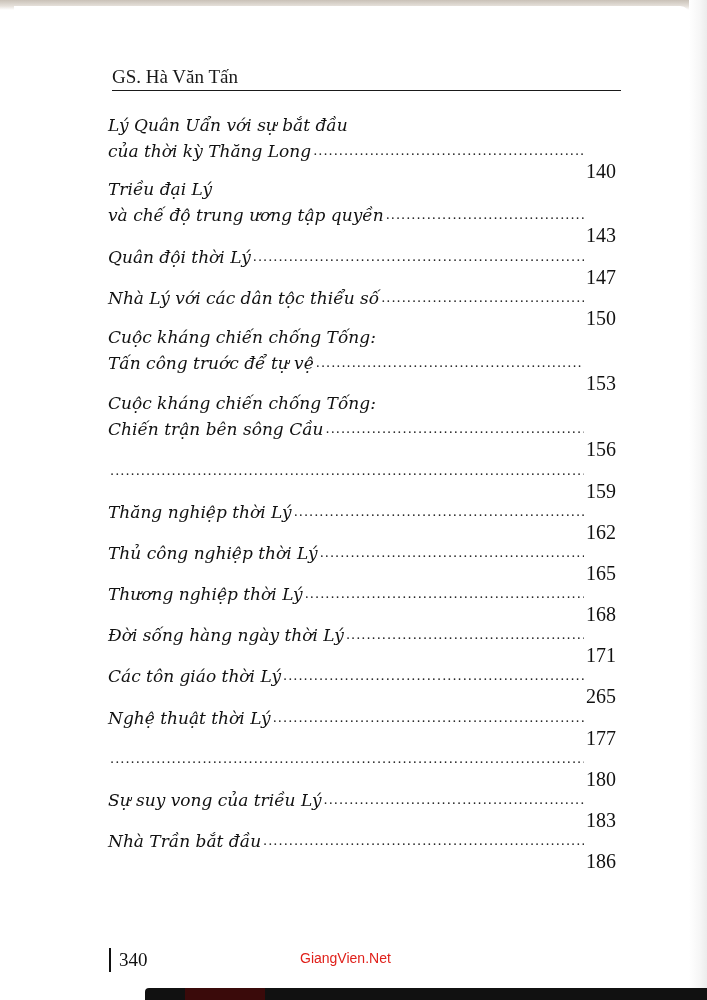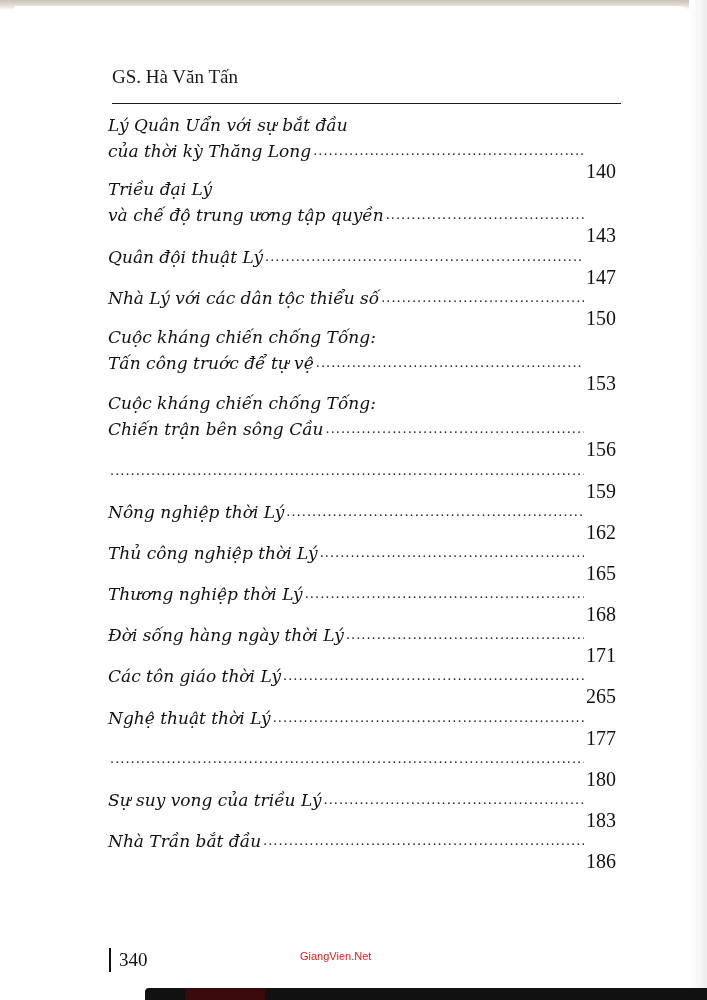--- a/index.html
+++ b/index.html
@@ -25,21 +25,21 @@
       position: absolute; left: 145px; top: 988px; width: 562px; height: 12px;
       background: #111;
       border-top-left-radius: 4px;
     }
     .bottom-band .red {
       position: absolute; left: 40px; top: 0; width: 80px; height: 12px;
       background: #3a0a0a;
     }
     .header {
       position: absolute; left: 112px; top: 66px; width: 509px;
-      border-bottom: 1.5px solid #1a1a1a; padding-bottom: 15px;
+      border-bottom: 1.5px solid #1a1a1a; padding-bottom: 2px;
       font-family: "Liberation Serif", serif; font-size: 19px; color: #1a1a1a;
     }
     .toc {
       position: absolute; left: 108px; top: 0; width: 508px;
       font-family: "DejaVu Serif", serif; font-style: italic; font-size: 17px;
       color: #111;
     }
     .entry { position: absolute; left: 0; width: 508px; }
     .entry .line1 { display: block; height: 26px; line-height: 26px; }
     .entry .row {
@@ -57,21 +57,21 @@
       font-style: normal; font-family: "Liberation Serif", serif; font-size: 20px; color: #111; margin-top: 20px;
     }
     .folio {
       position: absolute; left: 109px; top: 925px;
       font-family: "Liberation Serif", serif; font-size: 19px; color: #111;
       display: flex; align-items: center; margin-top: 23px;
     }
     .folio .bar { width: 2px; height: 24px; background: #111; margin-right: 8px; }
     .watermark {
       position: absolute; left: 300px; top: 950px;
-      font-family: "Liberation Sans", sans-serif; font-size: 11px; color: #e0201a;
+      font-family: "Liberation Sans", sans-serif; font-size: 14px; color: #e0201a;
     }
   </style>
 </head>
 <body>
 
 <div class="top-shadow"></div>
 <div class="page"></div>
 <div class="right-shadow"></div>
 
 <div class="header">
@@ -90,21 +90,21 @@
   <div class="entry" style="top:176px">
     <span class="line1">Triều đại Lý</span>
     <div class="row">
         <span class="title">và chế độ trung ương tập quyền</span>
         <span class="dots"></span>
         <span class="page-num">143</span>
       </div>
   </div>
   <div class="entry" style="top:244px">
     <div class="row">
-        <span class="title">Quân đội thuật Lý</span>
+        <span class="title">Quân đội thời Lý</span>
         <span class="dots"></span>
         <span class="page-num">147</span>
       </div>
   </div>
   <div class="entry" style="top:285px">
     <div class="row">
         <span class="title">Nhà Lý với các dân tộc thiểu số</span>
         <span class="dots"></span>
         <span class="page-num">150</span>
       </div>
@@ -126,21 +126,21 @@
       </div>
   </div>
   <div class="entry" style="top:458px">
     <div class="row">
         <span class="dots"></span>
         <span class="page-num">159</span>
       </div>
   </div>
   <div class="entry" style="top:499px">
     <div class="row">
-        <span class="title">Nông nghiệp thời Lý</span>
+        <span class="title">Thăng nghiệp thời Lý</span>
         <span class="dots"></span>
         <span class="page-num">162</span>
       </div>
   </div>
   <div class="entry" style="top:540px">
     <div class="row">
         <span class="title">Thủ công nghiệp thời Lý</span>
         <span class="dots"></span>
         <span class="page-num">165</span>
       </div>

